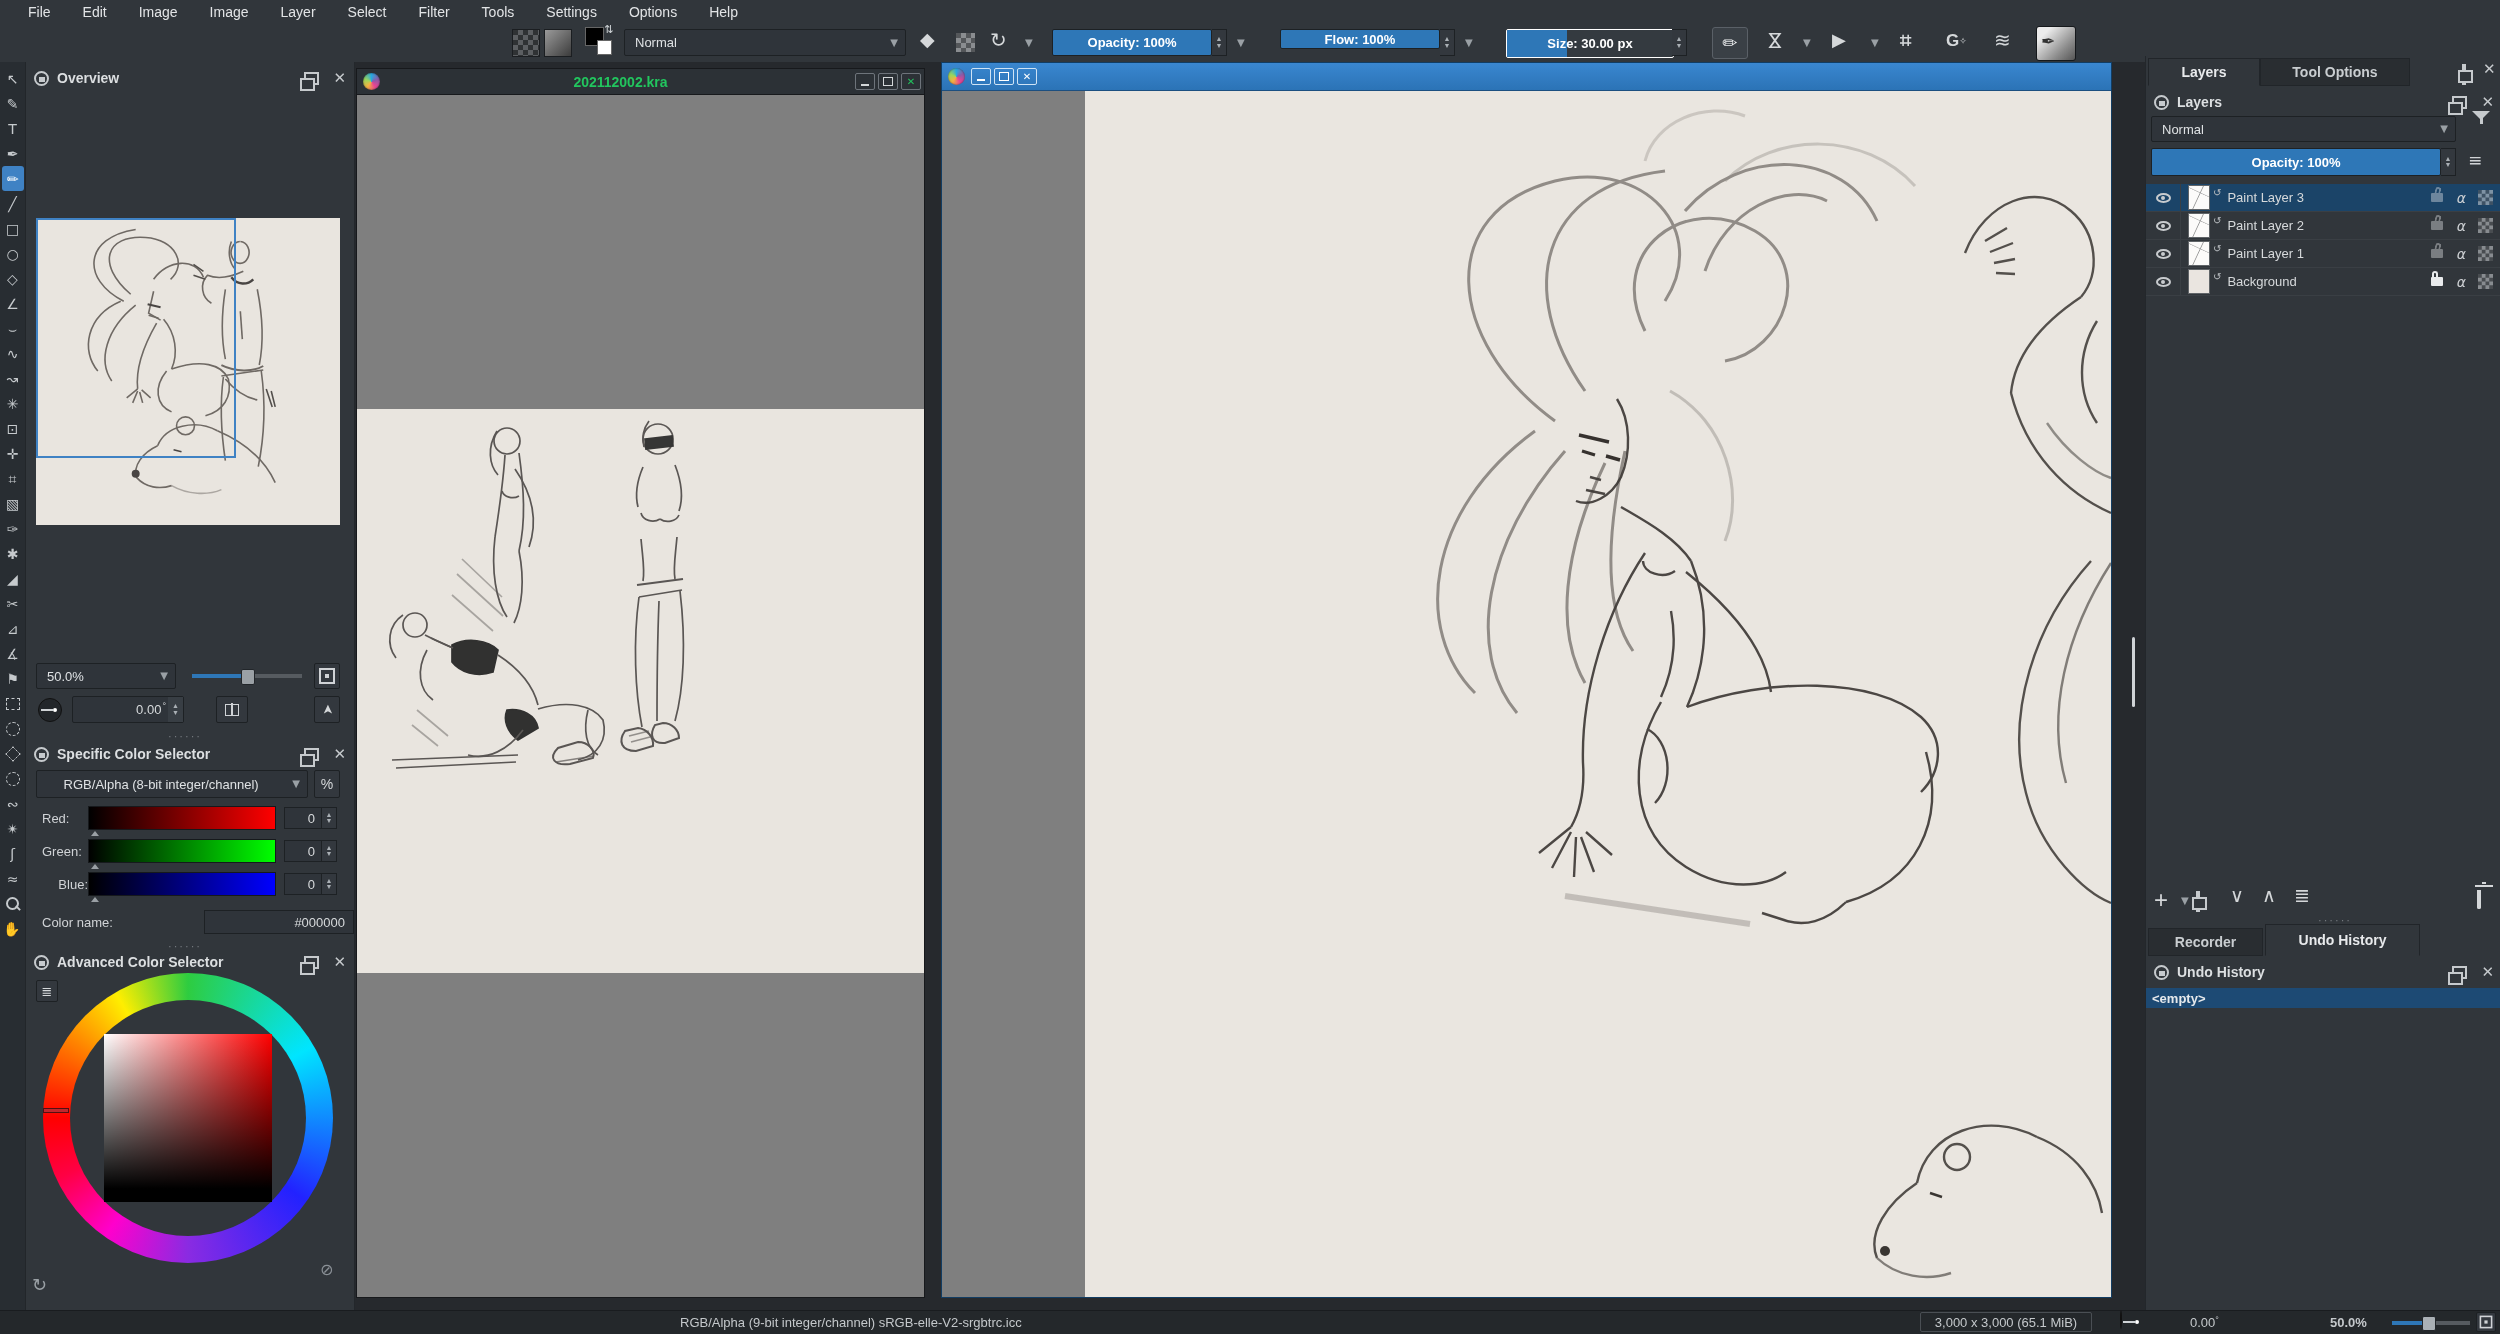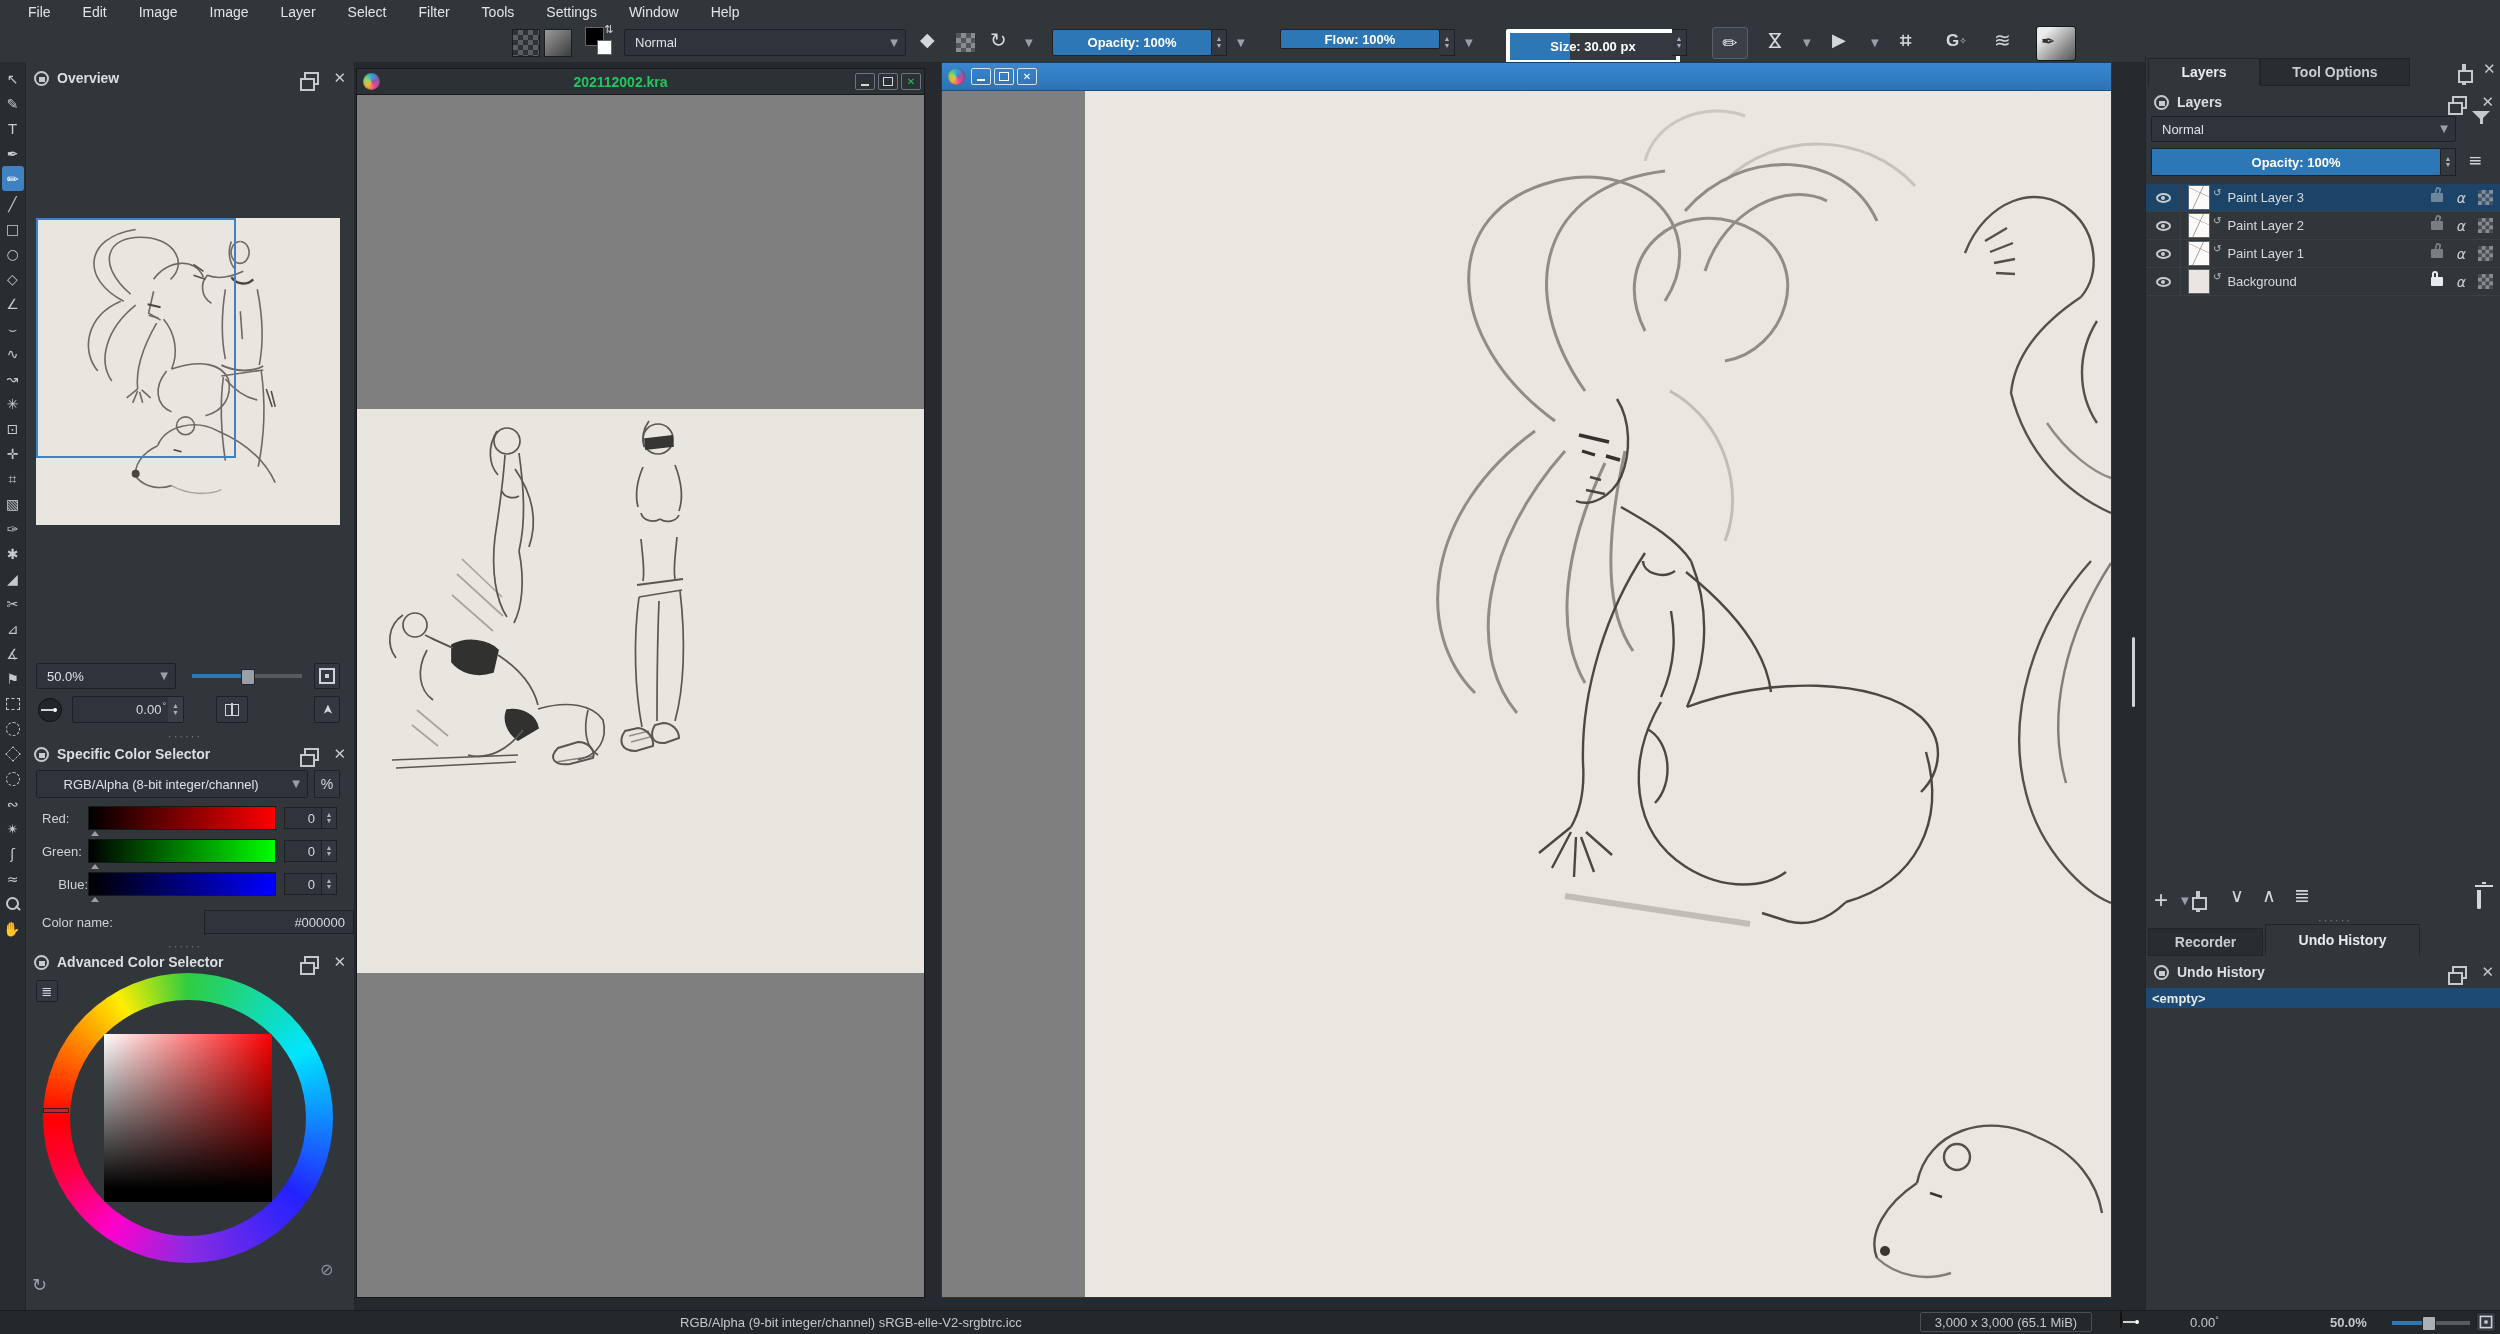--- a/index.html
+++ b/index.html
@@ -90,21 +90,21 @@
   <div id="menubar">
       <span class="mi">File</span>
       <span class="mi">Edit</span>
       <span class="mi">Image</span>
       <span class="mi">Image</span>
       <span class="mi">Layer</span>
       <span class="mi">Select</span>
       <span class="mi">Filter</span>
       <span class="mi">Tools</span>
       <span class="mi">Settings</span>
-      <span class="mi">Window</span>
+      <span class="mi">Options</span>
       <span class="mi">Help</span>
     </div>
 
   <div id="tbar">
     <div class="swatch checker-dk" style="left:512px;"></div>
     <div class="swatch" style="left:544px;background:linear-gradient(135deg,#9a9a9a,#3c3c3c);"></div>
     <div class="abs" style="left:585px;top:3px;width:32px;height:30px;">
       <div class="abs" style="left:0;top:0;width:17px;height:17px;background:#000;border:1px solid #666;"></div>
       <div class="abs" style="left:12px;top:13px;width:13px;height:13px;background:#fff;border:1px solid #666;"></div>
       <span class="abs glyph" style="left:19px;top:-3px;font-size:11px;color:#cfd3d6;">⇅</span>
@@ -126,21 +126,21 @@
       </div>
     <span class="abs caret glyph" style="left:1230px;top:14px;">▼</span>
     <div class="bluebox abs" style="left:1280px;top:5px;width:160px;height:20px;">
         <span>Flow: 100%</span>
       </div>
     <div class="spin abs" style="left:1440px;top:5px;height:27px;">
         <i>▲</i>
         <i>▼</i>
       </div>
     <span class="abs caret glyph" style="left:1458px;top:14px;">▼</span>
-    <div class="abs" style="left:1506px;top:5px;width:166px;height:27px;background:#343a40;border:4px solid #ffffff;border-radius:2px;overflow:hidden;">
+    <div class="abs" style="left:1506px;top:5px;width:166px;height:27px;background:#343a40;border:1px solid #ffffff;border-radius:2px;overflow:hidden;">
       <div class="abs" style="left:0;top:0;width:36%;height:100%;background:#2e77b7;"></div>
       <div class="abs" style="left:0;top:0;width:100%;height:100%;display:flex;align-items:center;justify-content:center;color:#fff;font-size:13px;font-weight:bold;">
           <span>Size: 30.00 px</span>
         </div>
     </div>
     <div class="spin abs" style="left:1672px;top:5px;height:27px;">
         <i>▲</i>
         <i>▼</i>
       </div>
     <div class="abs tooliconbox" style="left:1712px;top:3px;width:34px;height:30px;display:flex;align-items:center;justify-content:center;">

